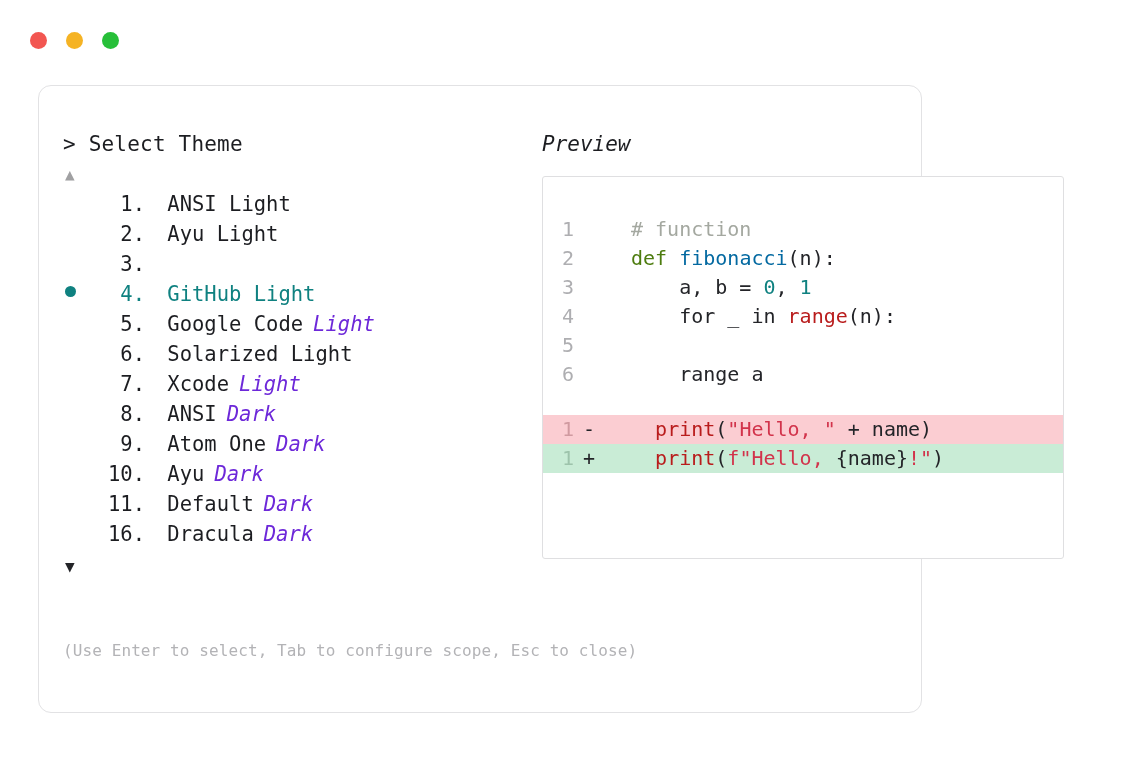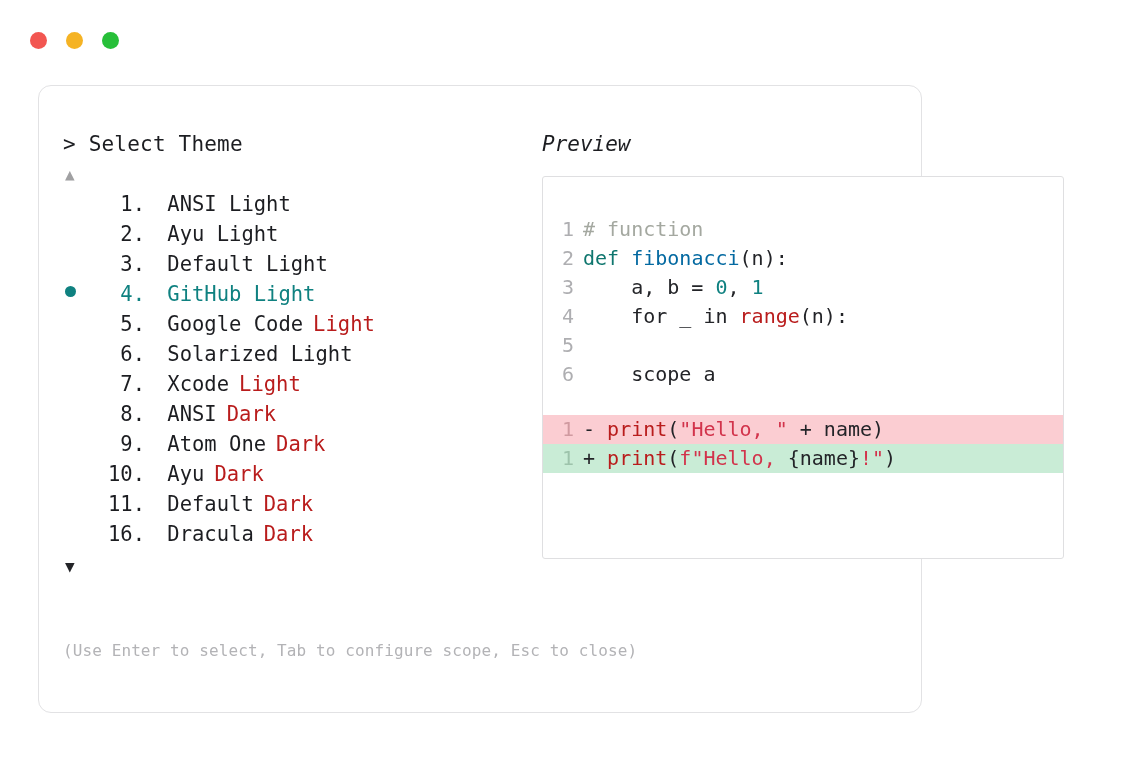--- a/index.html
+++ b/index.html
@@ -105,22 +105,23 @@
     flex: 0 0 52px;
     text-align: right;
     color: #1c1d21;
   }
   .row-dot {
     color: #1c1d21;
     padding-right: 10px;
   }
   .row-name { color: #1c1d21; }
   .row-variant {
-    color: #b91c1c;
+    color: #6d28d9;
     padding-left: 10px;
+    font-style: italic;
   }
   .theme-row.selected .row-index,
   .theme-row.selected .row-dot,
   .theme-row.selected .row-name {
     color: #0f8180;
   }
 
   #scroll-down-indicator {
     color: #232428;
     font-size: 16px;
@@ -172,24 +173,24 @@
     height: 29px;
     white-space: pre;
     padding-left: 7px;
   }
   .ln {
     flex: 0 0 24px;
     text-align: right;
     color: #aeaeb1;
     padding-right: 9px;
   }
-  .code-text { color: #232428; }
+  .code-text { color: #232428; margin-left: 48px; }
 
   .tok-comment  { color: #a4a8a0; }
-  .tok-kw       { color: #0f766e; }
+  .tok-kw       { color: #4d7c0f; }
   .tok-fnname   { color: #0369a1; }
   .tok-num      { color: #0f8180; }
   .tok-builtin  { color: #b91c1c; }
   .tok-str      { color: #d2334b; }
   .tok-plain    { color: #232428; }
 
   .diff-gap { height: 26px; }
   .code-line.diff-del {
     background: #fbcdd2;
     margin-left: 0;
@@ -214,21 +215,21 @@
 
 <div id="theme-card">
   <div id="card-body">
 
     <div id="theme-picker">
       <div id="picker-title">&gt; Select Theme</div>
       <div id="scroll-up-indicator">▲</div>
       <div id="theme-list">
           <div class="theme-row"><span class="row-marker"></span><span class="row-index">1.</span><span class="row-dot"> </span><span class="row-name">ANSI Light</span></div>
           <div class="theme-row"><span class="row-marker"></span><span class="row-index">2.</span><span class="row-dot"> </span><span class="row-name">Ayu Light</span></div>
-          <div class="theme-row"><span class="row-marker"></span><span class="row-index">3.</span><span class="row-dot"> </span><span class="row-name">Default Light</span></div>
+          <div class="theme-row"><span class="row-marker"></span><span class="row-index">3.</span><span class="row-dot"> </span></div>
           <div class="theme-row selected"><span class="row-marker"><span class="bullet"></span></span><span class="row-index">4.</span><span class="row-dot"> </span><span class="row-name">GitHub Light</span></div>
           <div class="theme-row"><span class="row-marker"></span><span class="row-index">5.</span><span class="row-dot"> </span><span class="row-name">Google Code</span><span class="row-variant">Light</span></div>
           <div class="theme-row"><span class="row-marker"></span><span class="row-index">6.</span><span class="row-dot"> </span><span class="row-name">Solarized Light</span></div>
           <div class="theme-row"><span class="row-marker"></span><span class="row-index">7.</span><span class="row-dot"> </span><span class="row-name">Xcode</span><span class="row-variant">Light</span></div>
           <div class="theme-row"><span class="row-marker"></span><span class="row-index">8.</span><span class="row-dot"> </span><span class="row-name">ANSI</span><span class="row-variant">Dark</span></div>
           <div class="theme-row"><span class="row-marker"></span><span class="row-index">9.</span><span class="row-dot"> </span><span class="row-name">Atom One</span><span class="row-variant">Dark</span></div>
           <div class="theme-row"><span class="row-marker"></span><span class="row-index">10.</span><span class="row-dot"> </span><span class="row-name">Ayu</span><span class="row-variant">Dark</span></div>
           <div class="theme-row"><span class="row-marker"></span><span class="row-index">11.</span><span class="row-dot"> </span><span class="row-name">Default</span><span class="row-variant">Dark</span></div>
           <div class="theme-row"><span class="row-marker"></span><span class="row-index">16.</span><span class="row-dot"> </span><span class="row-name">Dracula</span><span class="row-variant">Dark</span></div>
         </div>
@@ -239,21 +240,21 @@
 
     <div id="preview-pane">
       <div id="preview-title">Preview</div>
       <div id="code-frame">
         <div id="code-body">
             <div class="code-line"><span class="ln">1</span><span class="code-text"><span class="tok-comment"># function</span></span></div>
             <div class="code-line"><span class="ln">2</span><span class="code-text"><span class="tok-kw">def </span><span class="tok-fnname">fibonacci</span><span class="tok-plain">(n):</span></span></div>
             <div class="code-line"><span class="ln">3</span><span class="code-text"><span class="tok-plain">    a, b = </span><span class="tok-num">0</span><span class="tok-plain">, </span><span class="tok-num">1</span></span></div>
             <div class="code-line"><span class="ln">4</span><span class="code-text"><span class="tok-plain">    for _ in </span><span class="tok-builtin">range</span><span class="tok-plain">(n):</span></span></div>
             <div class="code-line"><span class="ln">5</span></div>
-            <div class="code-line"><span class="ln">6</span><span class="code-text"><span class="tok-plain">    scope a</span></span></div>
+            <div class="code-line"><span class="ln">6</span><span class="code-text"><span class="tok-plain">    range a</span></span></div>
           </div>
         <div class="diff-gap"></div>
         <div id="diff-body">
             <div class="code-line diff-del"><span class="ln">1</span><span class="diff-sign">- </span><span class="code-text"><span class="tok-builtin">print</span><span class="tok-plain">(</span><span class="tok-str">"Hello, "</span><span class="tok-plain"> + name)</span></span></div>
             <div class="code-line diff-add"><span class="ln">1</span><span class="diff-sign">+ </span><span class="code-text"><span class="tok-builtin">print</span><span class="tok-plain">(</span><span class="tok-str">f"Hello, </span><span class="tok-plain">{name}</span><span class="tok-str">!"</span><span class="tok-plain">)</span></span></div>
           </div>
       </div>
     </div>
 
   </div>

